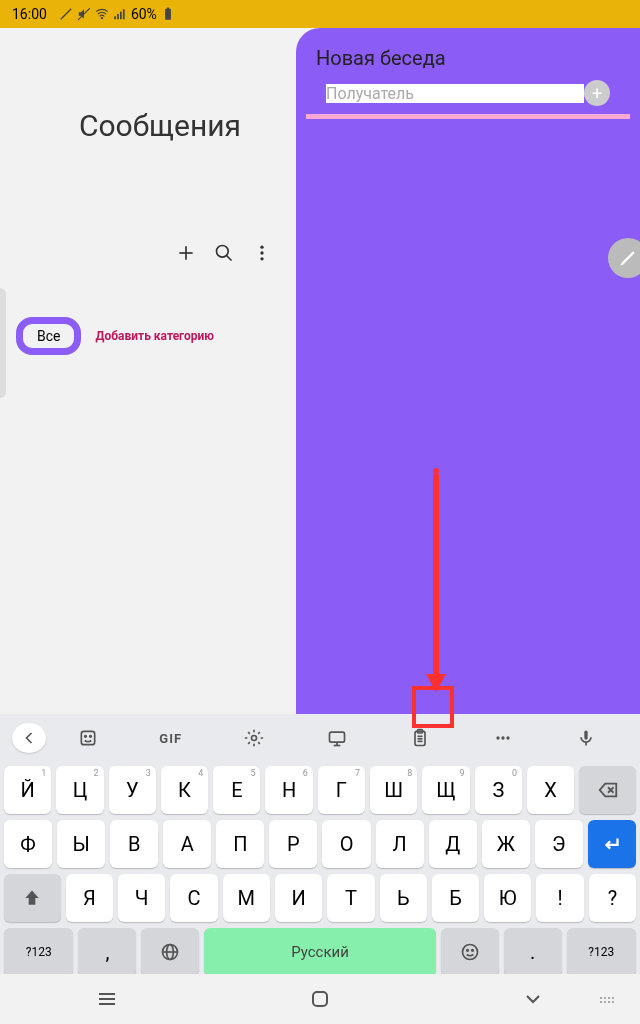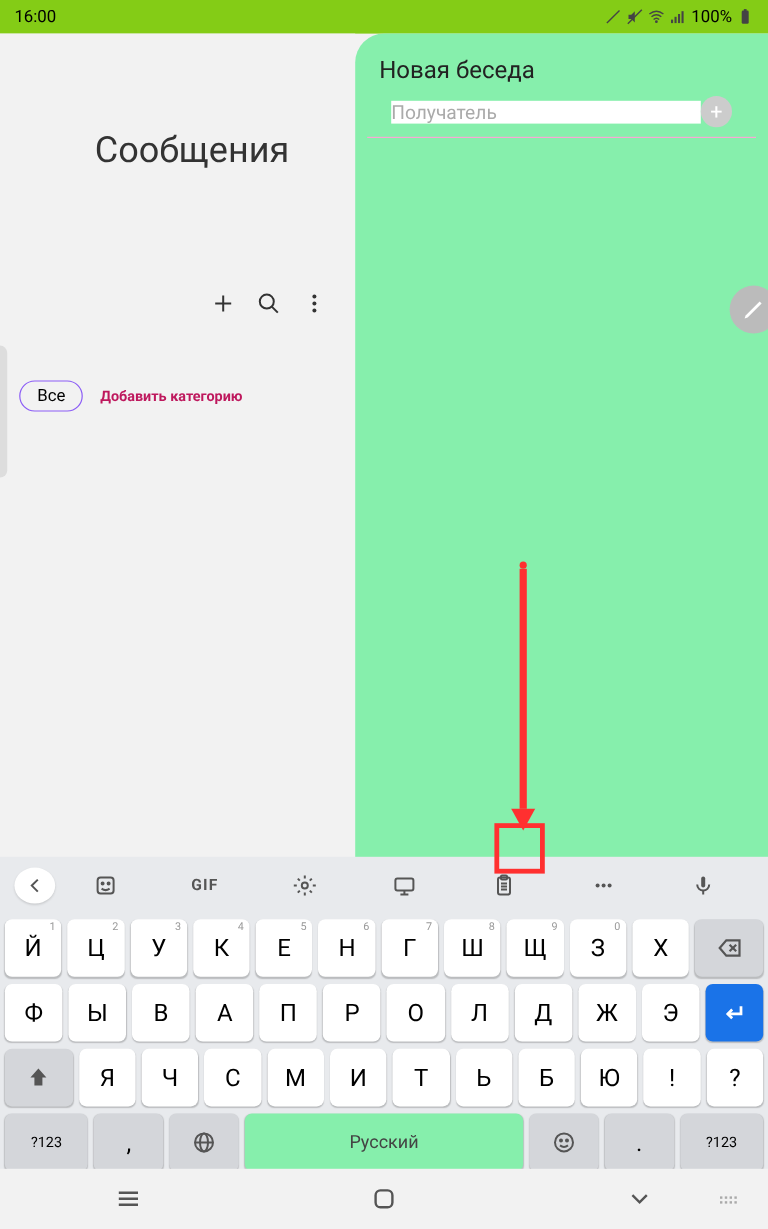--- a/index.html
+++ b/index.html
@@ -1,35 +1,35 @@
 <!DOCTYPE html>
 <html><head>
 <meta charset="utf-8">
 <style>
   * { box-sizing: border-box; margin: 0; padding: 0; font-family: -apple-system, Roboto, sans-serif; }
   body { width: 640px; height: 1024px; background: #f2f2f2; overflow: hidden; position: relative; }
-  .statusbar { height: 28px; display: flex; justify-content: space-between; align-items: center; padding: 0 12px; font-size: 14px; background: #84cc16; gap: 24px; }
+  .statusbar { height: 28px; display: flex; align-items: center; padding: 0 12px; font-size: 14px; background: #eab308; }
   .status-left, .status-right { display: flex; align-items: center; gap: 4px; }
   .status-right svg { width: 14px; height: 14px; }
   .app { display: flex; height: calc(100% - 28px - 50px); }
   .left-pane { width: 296px; background: #f2f2f2; position: relative; display: flex; flex-direction: column; }
-  .right-pane { flex: 1; background: #86efac; border-radius: 24px 0 0 0; display: flex; flex-direction: column; position: relative; }
+  .right-pane { flex: 1; background: #8b5cf6; border-radius: 24px 0 0 0; display: flex; flex-direction: column; position: relative; }
   .msg-title { font-size: 30px; font-weight: 400; color: #333; text-align: center; margin-top: 80px; margin-left: 24px; }
   .toolbar-left { display: flex; justify-content: flex-end; gap: 18px; padding-right: 24px; margin-top: 100px; }
   .toolbar-left svg { width: 20px; height: 20px; }
   .category-row { display: flex; align-items: center; gap: 14px; padding: 0 16px; margin-top: 50px; }
-  .pill { border: 1px solid #8b5cf6; border-radius: 16px; padding: 4px 14px; font-size: 14px; }
+  .pill { border: 7px solid #8b5cf6; border-radius: 16px; padding: 4px 14px; font-size: 14px; }
   .add-cat { color: #be185d; font-size: 12px; font-weight: bold; }
   .no-msg { text-align: center; color: #666; font-size: 16px; margin-top: 170px; }
   .bottom-tabs { position: absolute; bottom: 0; left: 0; right: 0; display: flex; align-items: center; padding: 10px 14px; gap: 18px; }
   .tab { font-size: 14px; color: #666; }
   .tab.active { color: #0072ff; font-weight: 600; border-bottom: 2px solid #0072ff; padding-bottom: 3px; }
   .chev { margin-left: auto; color: #888; }
   .conv-title { font-size: 20px; padding: 18px 20px 10px; color: #222; }
-  .recipient-row { display: flex; align-items: center; padding: 0 20px 8px; border-bottom: 1px solid #f9a8d4; margin: 0 10px; }
+  .recipient-row { display: flex; align-items: center; padding: 0 20px 8px; border-bottom: 5px solid #f9a8d4; margin: 0 10px; }
   .recipient-row input { border: none; outline: none; flex: 1; font-size: 16px; color: #333; }
   .recipient-row input::placeholder { color: #aaa; }
   .add-btn { width: 26px; height: 26px; background: #ccc; border-radius: 50%; display: flex; align-items: center; justify-content: center; color: #fff; font-size: 18px; }
   .fab { position: absolute; right: -8px; top: 210px; width: 40px; height: 40px; background: #bbb; border-radius: 50%; display: flex; align-items: center; justify-content: center; }
   .msg-input-row { margin-top: auto; padding: 6px 10px 10px; display: flex; align-items: center; gap: 8px; }
   .msg-input { flex: 1; border: 1px solid #ddd; border-radius: 20px; padding: 8px 14px; font-size: 15px; background: #fff; display: flex; align-items: center; }
   .msg-input .cursor { width: 1px; height: 16px; background: #009e9e; margin-right: 2px; }
   .msg-input .ph { color: #bbb; }
   .send-btn { width: 34px; height: 34px; background: #00c4b4; border-radius: 50%; display: flex; align-items: center; justify-content: center; }
   .keyboard { position: absolute; bottom: 36px; left: 0; right: 0; background: #e8eaed; }
@@ -89,21 +89,21 @@
         <path d="M5 12 Q12 6 19 12"></path>
         <path d="M8 16 Q12 12 16 16"></path>
         <circle cx="12" cy="19" r="1" fill="#444"></circle>
       </svg>
     <svg viewBox="0 0 24 24" fill="#444">
         <rect x="2" y="16" width="3" height="5"></rect>
         <rect x="7" y="12" width="3" height="9"></rect>
         <rect x="12" y="8" width="3" height="13"></rect>
         <rect x="17" y="4" width="3" height="17"></rect>
       </svg>
-    <span>100%</span>
+    <span>60%</span>
     <svg viewBox="0 0 24 24" fill="#444">
         <rect x="7" y="3" width="10" height="19" rx="2"></rect>
         <rect x="10" y="1" width="4" height="3"></rect>
       </svg>
   </div>
 </div>
 
 <div class="app">
   <div class="left-pane">
     <div class="lside"></div>

